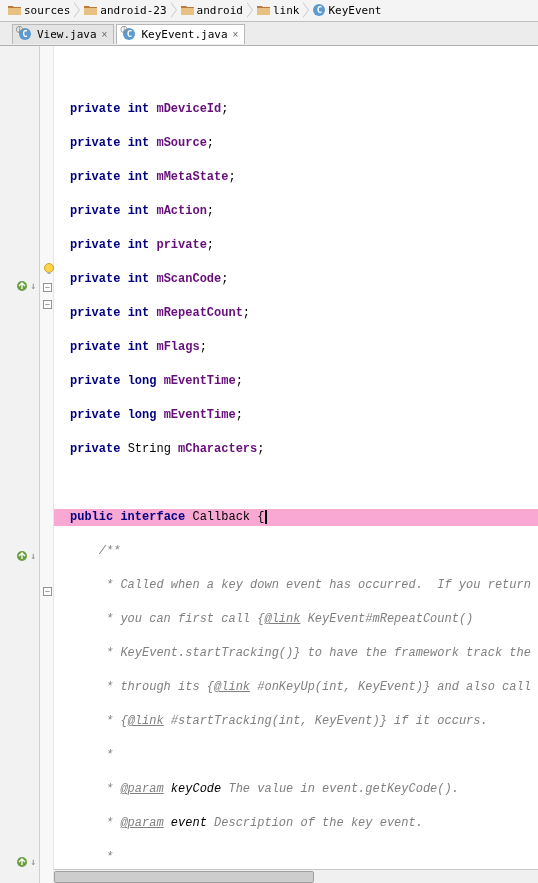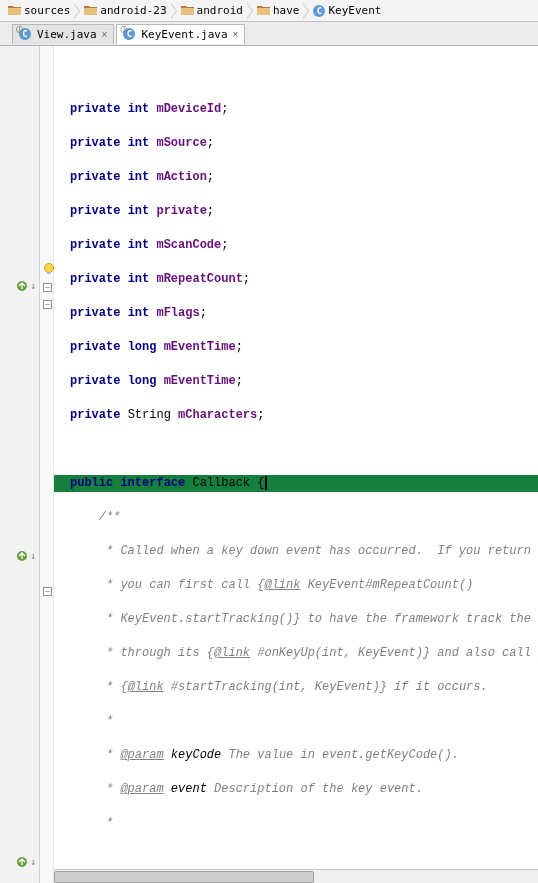--- a/index.html
+++ b/index.html
@@ -7,21 +7,20 @@
     font-family: "Dialog", "Consolas", monospace;
     font-size: 12px;
     background: #f0f0f0;
     width: 538px;
     height: 883px;
     overflow: hidden;
     color: #000;
   }
   .breadcrumbs {
     display: flex;
-    align-items: center;
     height: 22px;
     background: #f4f4f4;
     border-bottom: 1px solid #c0c0c0;
     padding-left: 4px;
     font-size: 11px;
   }
   .crumb {
     display: flex;
     align-items: center;
     padding: 0 4px;
@@ -113,21 +112,21 @@
   .code {
     flex: 1;
     padding: 4px 0 0 16px;
     font-family: "Courier New", monospace;
     font-size: 12px;
     line-height: 17px;
     white-space: pre;
     overflow: hidden;
   }
   .line { height: 17px; }
-  .line.hl { background: #15803d; margin-left: -70px; padding-left: 70px; }
+  .line.hl { background: #f9a8d4; margin-left: -70px; padding-left: 70px; }
   .kw { color: #000080; font-weight: bold; }
   .type { color: #000080; font-weight: bold; }
   .fld { color: #660e7a; font-weight: bold; }
   .com { color: #808080; font-style: italic; }
   .doctag { color: #808080; font-weight: normal; text-decoration: underline; font-style: italic; }
   .docparam { color: #000000; font-weight: normal; font-style: italic; }
   .caret {
     display: inline-block;
     width: 1px;
     height: 14px;
@@ -203,21 +202,21 @@
         <path fill="#b97a3b" d="M0 1h5l1 1h7v8H0z"></path>
         <path fill="#e8c080" d="M0 3h13v7H0z"></path>
       </svg>
     <span>android</span>
   </div>
   <div class="crumb" style="padding-left:10px">
     <svg class="folder-icon" viewBox="0 0 13 11">
         <path fill="#b97a3b" d="M0 1h5l1 1h7v8H0z"></path>
         <path fill="#e8c080" d="M0 3h13v7H0z"></path>
       </svg>
-    <span>have</span>
+    <span>link</span>
   </div>
   <div class="crumb" style="padding-left:10px">
     <span class="class-icon">C</span>
     <span>KeyEvent</span>
   </div>
 </div>
 
 <div class="tabs">
   <div class="tab">
     <span class="class-icon" style="position:relative"><span style="position:absolute;font-size:7px;left:-3px;top:-3px;color:#888">ⓙ</span>C</span>
@@ -265,20 +264,21 @@
     <svg viewBox="0 0 14 14">
         <circle cx="7" cy="6" r="4.5" fill="#ffd54a" stroke="#c9a227"></circle>
         <rect x="5.5" y="10" width="3" height="2" fill="#b0b0b0"></rect>
       </svg>
   </span>
 
   <div class="code">
 <div class="line"></div>
 <div class="line"><span class="kw">private</span> <span class="type">int</span> <span class="fld">mDeviceId</span><span>;</span></div>
 <div class="line"><span class="kw">private</span> <span class="type">int</span> <span class="fld">mSource</span>;</div>
+<div class="line"><span class="kw">private</span> <span class="type">int</span> <span class="fld">mMetaState</span>;</div>
 <div class="line"><span class="kw">private</span> <span class="type">int</span> <span class="fld">mAction</span>;</div>
 <div class="line"><span class="kw">private</span> <span class="type">int</span> <span class="fld">private</span>;</div>
 <div class="line"><span class="kw">private</span> <span class="type">int</span> <span class="fld">mScanCode</span>;</div>
 <div class="line"><span class="kw">private</span> <span class="type">int</span> <span class="fld">mRepeatCount</span>;</div>
 <div class="line"><span class="kw">private</span> <span class="type">int</span> <span class="fld">mFlags</span>;</div>
 <div class="line"><span class="kw">private</span> <span class="type">long</span> <span class="fld">mEventTime</span>;</div>
 <div class="line"><span class="kw">private</span> <span class="type">long</span> <span class="fld">mEventTime</span>;</div>
 <div class="line"><span class="kw">private</span> <span>String </span><span class="fld">mCharacters</span>;</div>
 <div class="line"></div>
 <div class="line hl"><span class="kw">public</span> <span class="kw">interface</span> <span>Callback</span> <span>{</span><span class="caret"></span></div>

